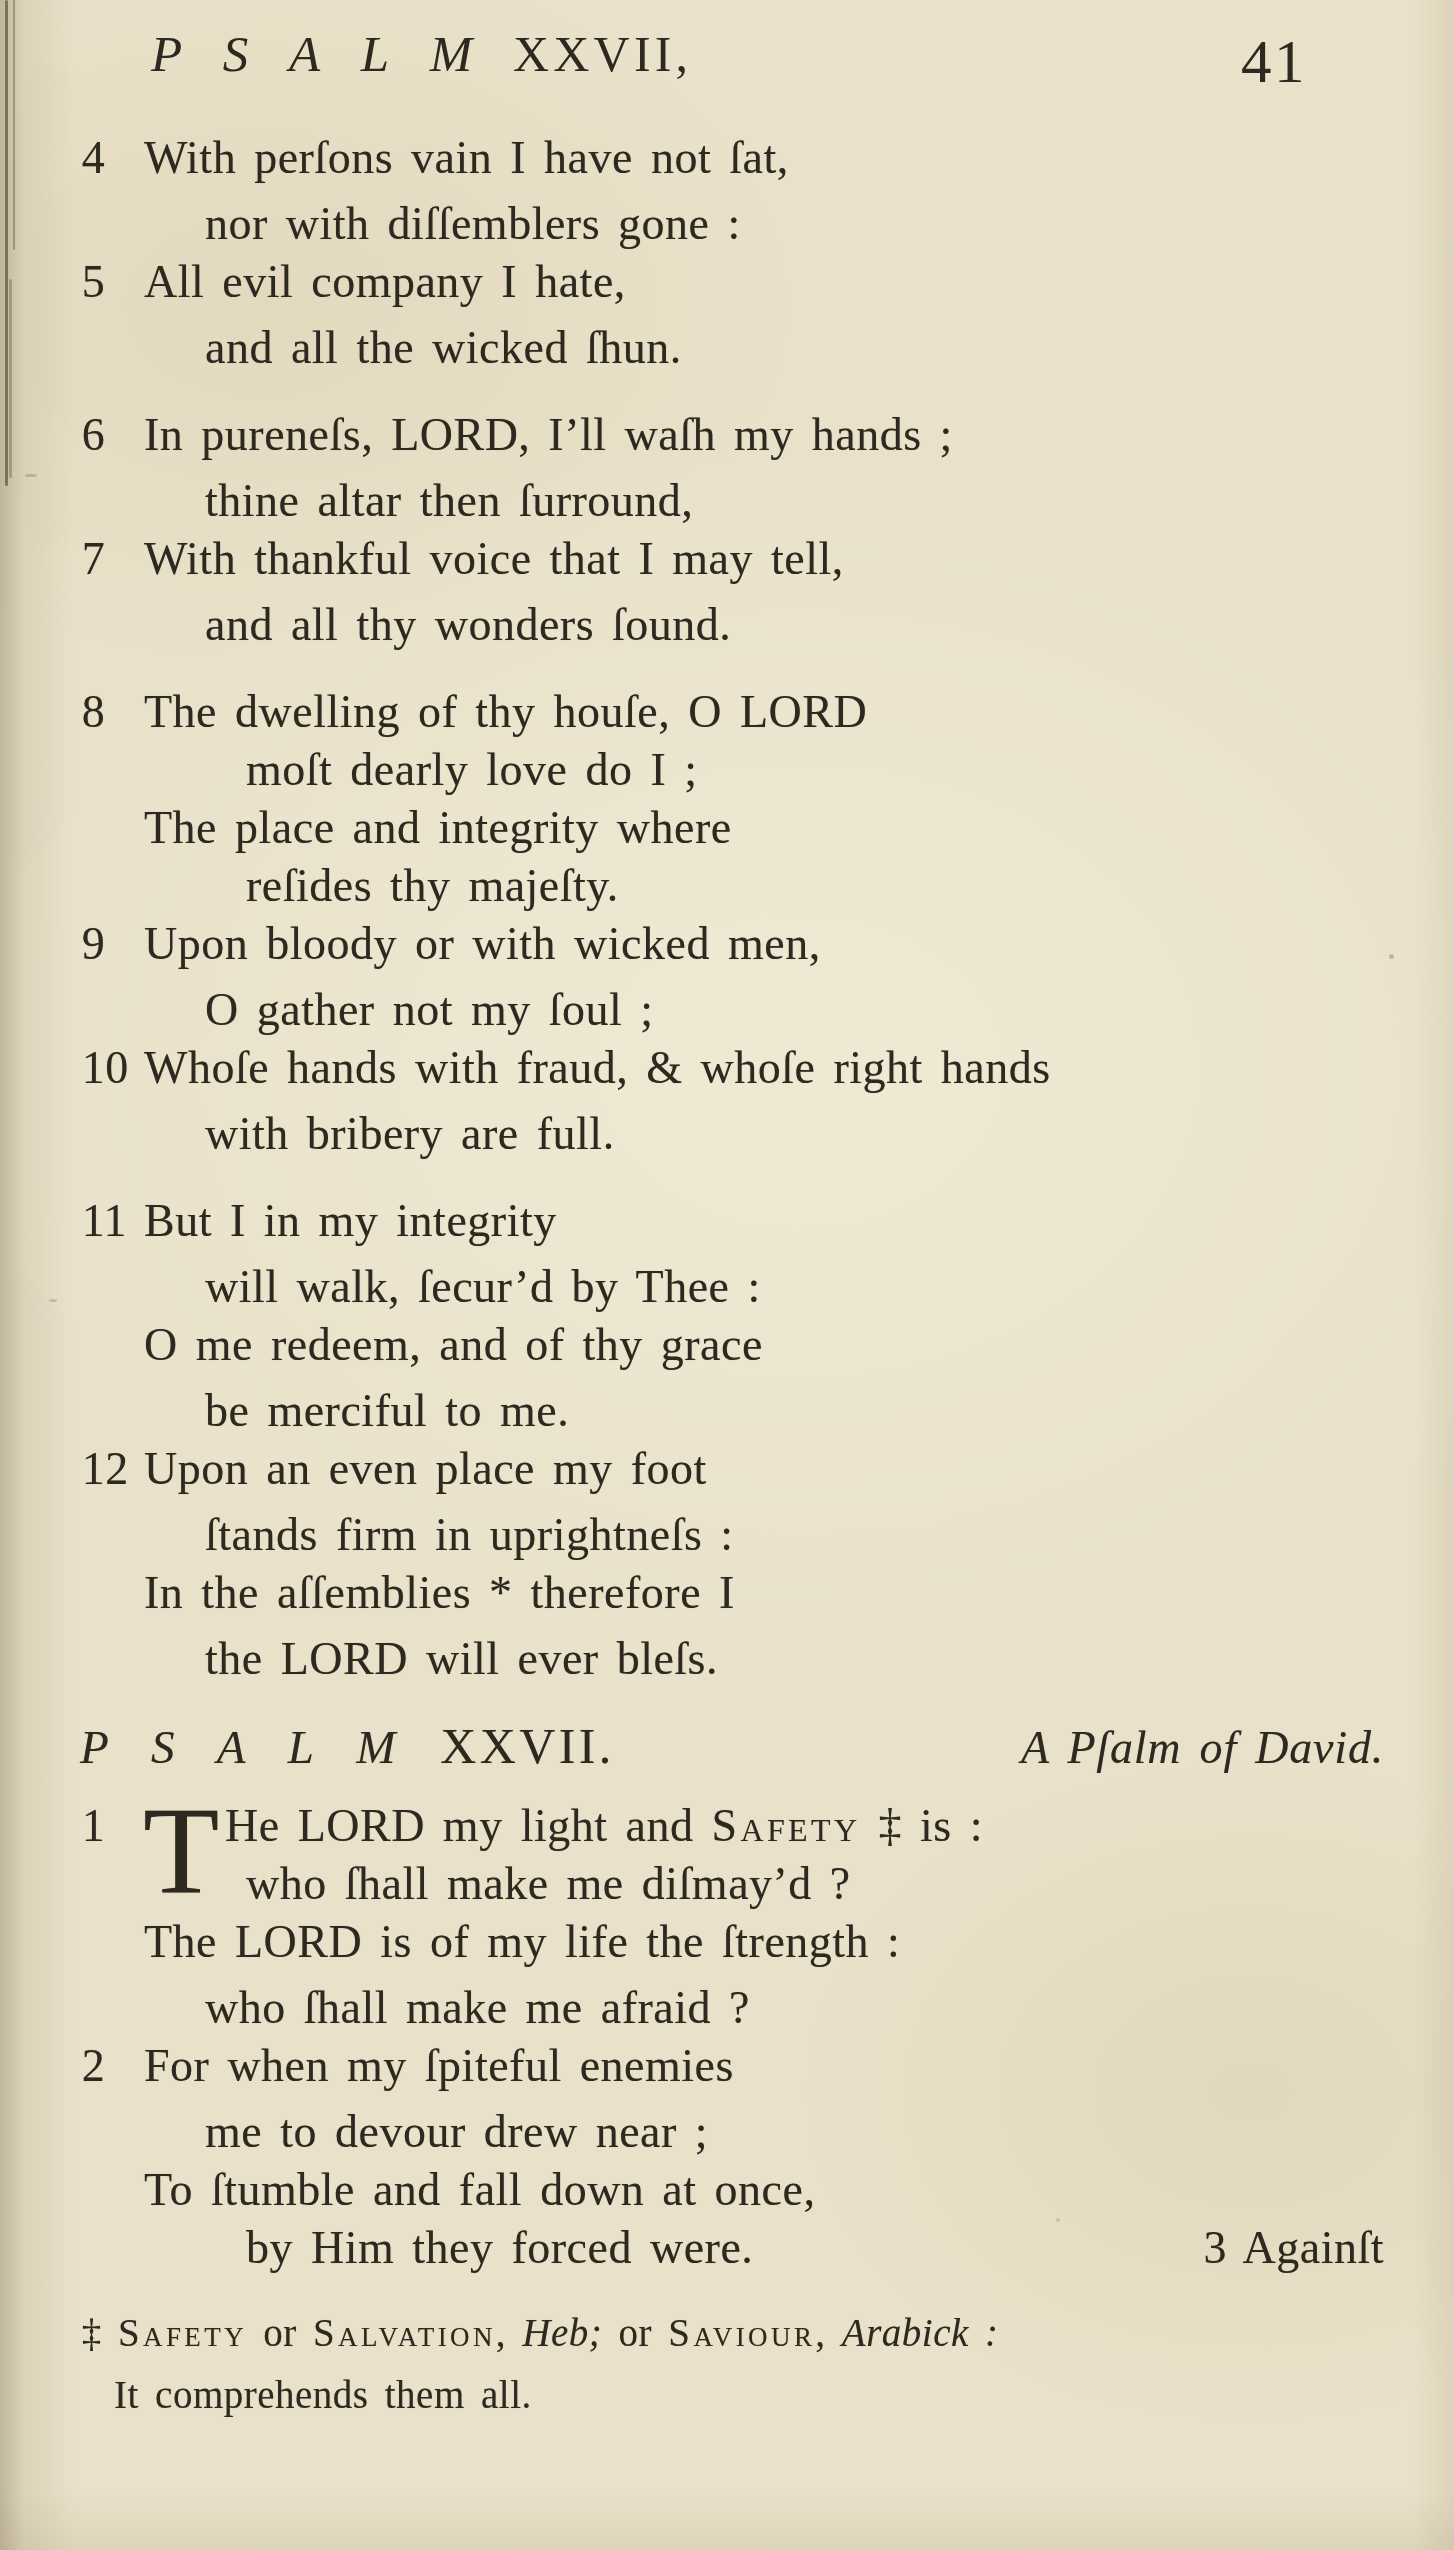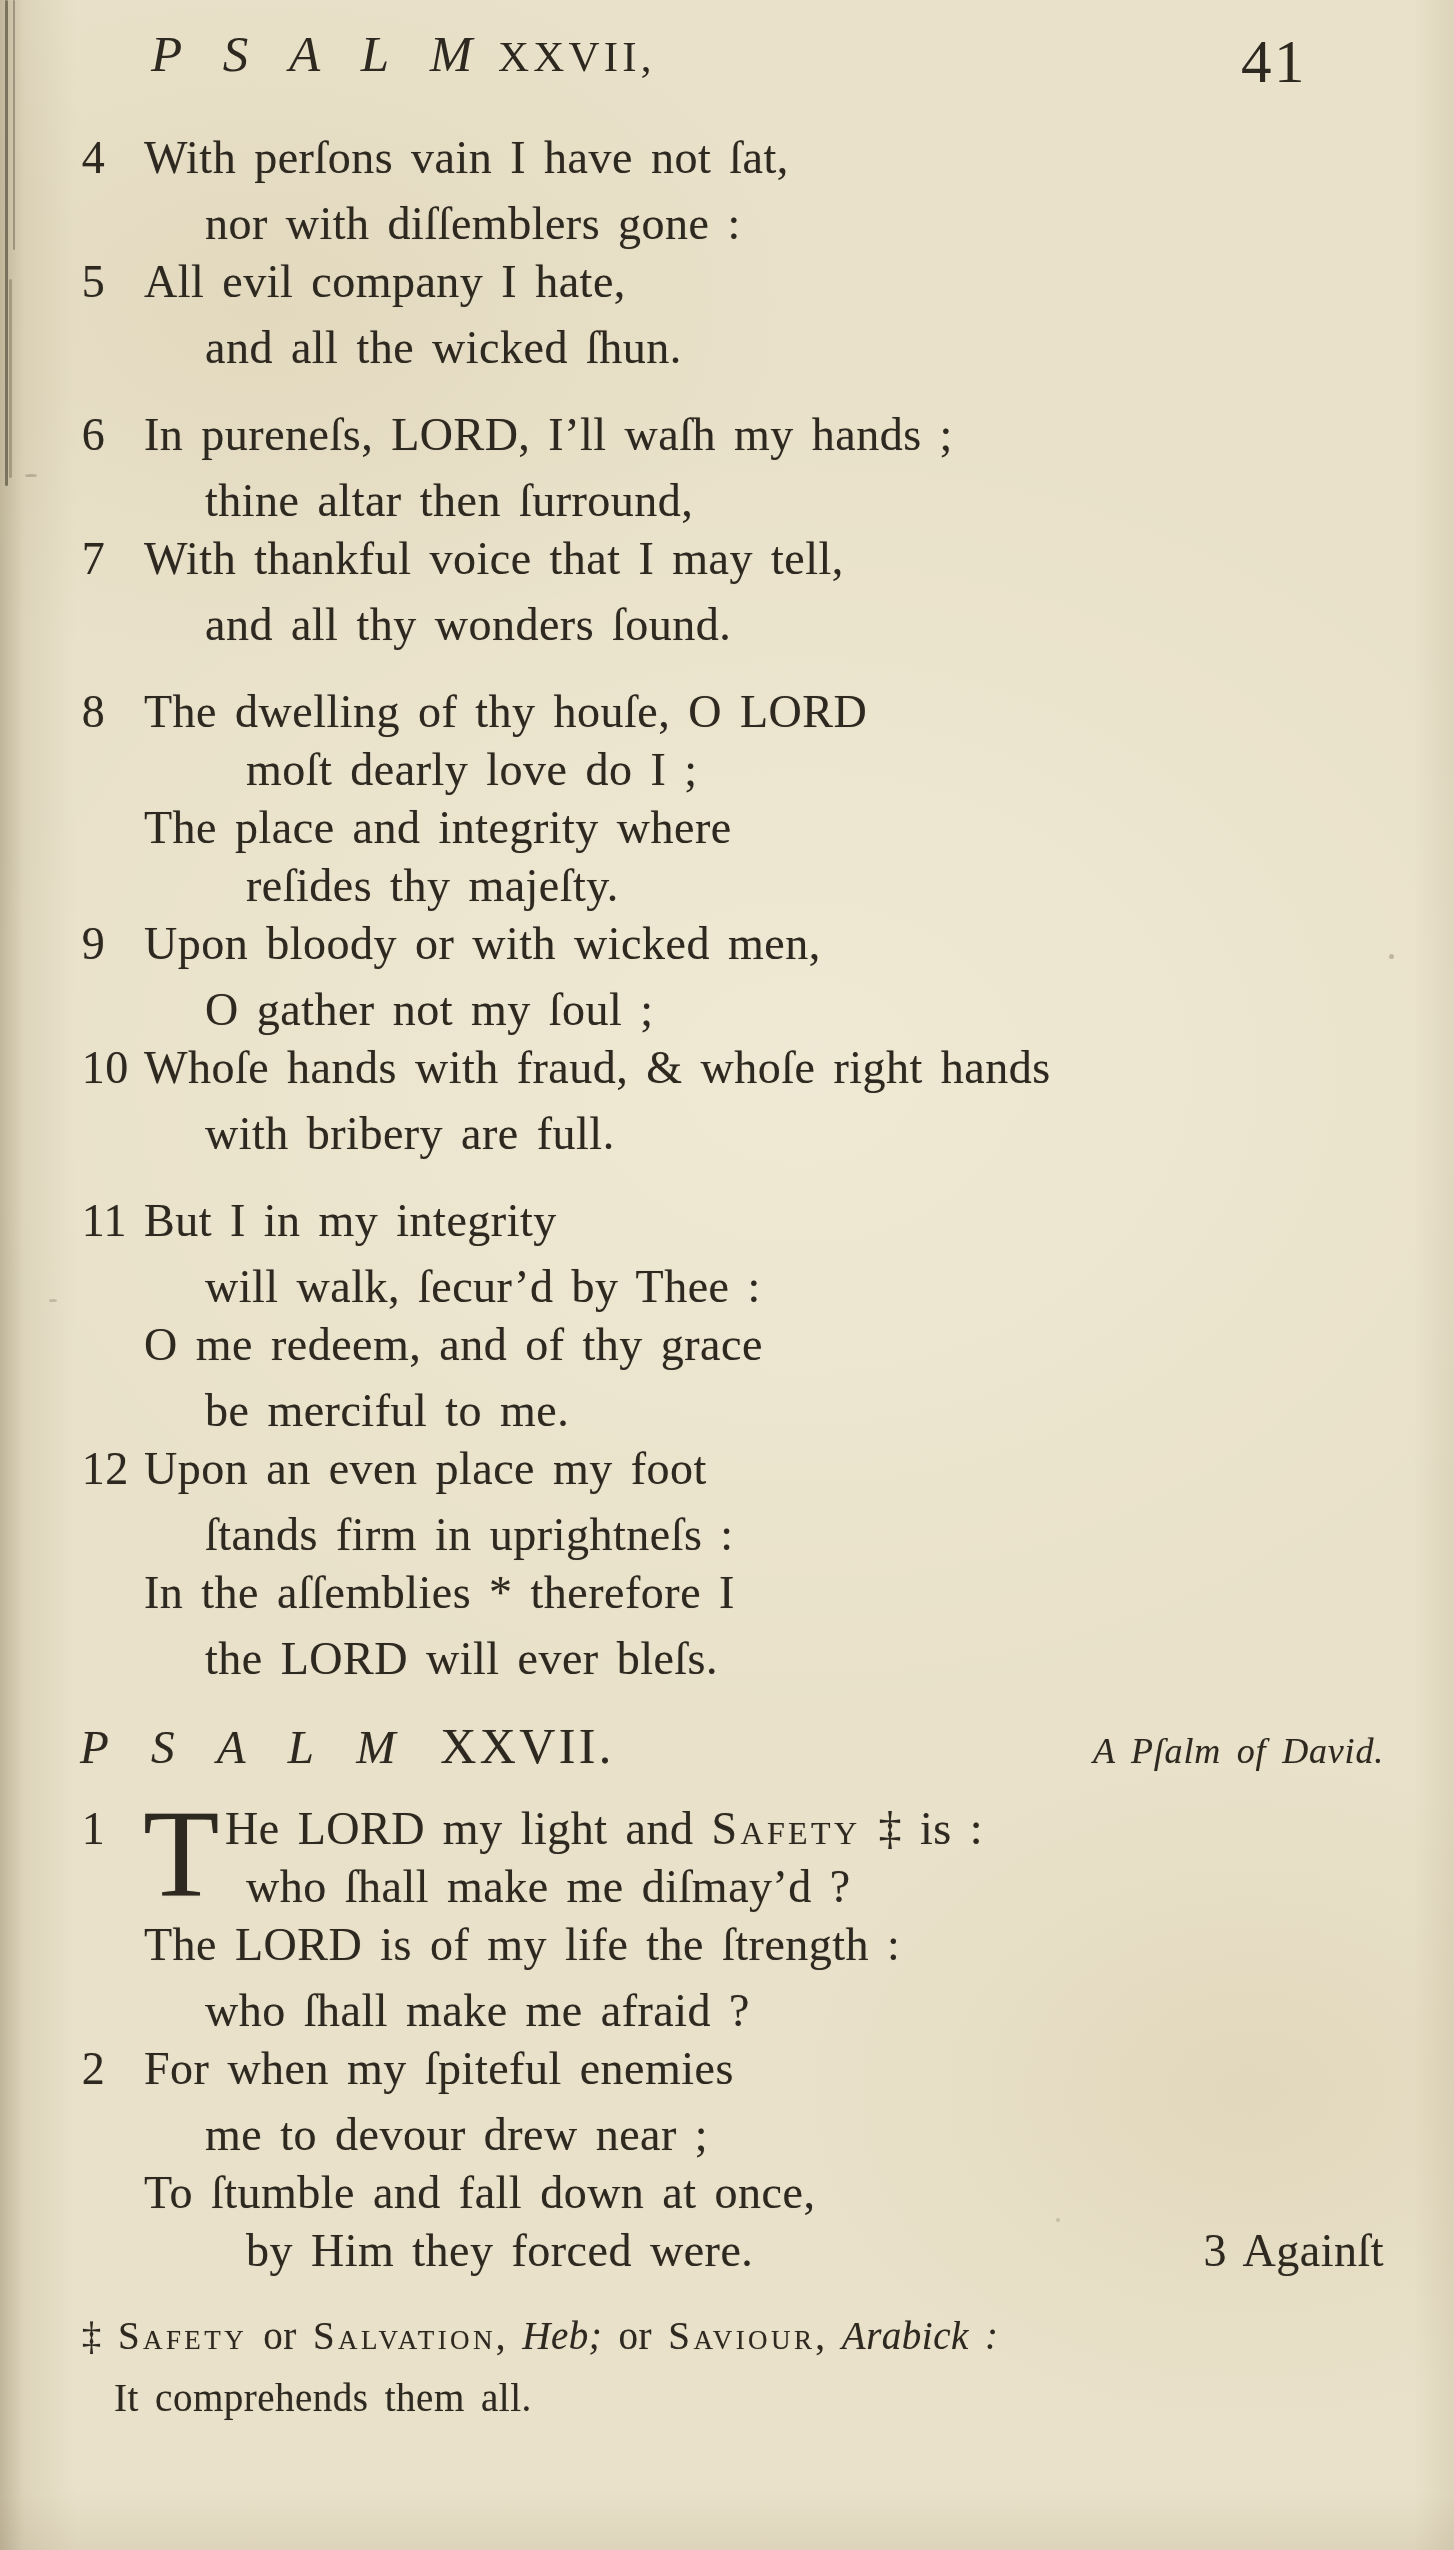--- a/index.html
+++ b/index.html
@@ -34,21 +34,21 @@
   
   .speck{position:absolute;border-radius:50%;background:#4a4130;}
   .sp1{left:1389px;top:954px;width:5px;height:5px;opacity:.28;}
   .sp2{left:49px;top:1299px;width:7.6px;height:3.4px;opacity:.22;}
   .sp3{left:1056px;top:2218px;width:4.2px;height:4.2px;opacity:.2;}
   .sp4{left:25px;top:474px;width:12px;height:3.4px;opacity:.25;}
 
   .page-header{position:absolute;top:25px;left:0;width:100%;height:81px;}
   .running-title{position:absolute;left:151px;top:0;white-space:nowrap;}
   .rt-word{font-style:italic;font-size:51px;letter-spacing:14.4px;}
-  .rt-num{font-size:43px;margin-left:8px;letter-spacing:4.2px;text-align:right;}
+  .rt-num{font-size:50px;margin-left:23px;letter-spacing:4.2px;text-align:right;}
   .page-number{position:absolute;left:1205px;top:2px;font-size:61px;letter-spacing:2.5px;margin-left:36px;}
 
   .text-block{
     position:absolute;left:80px;top:129px;width:1309px;
     font-size:46px;line-height:58px;
     letter-spacing:0.5px;word-spacing:6px;
     text-shadow:0 0 0.8px rgba(46,41,32,.35);
   }
   .stanza{margin-bottom:29px;}
   .vline{position:relative;padding-left:64px;min-height:58px;white-space:nowrap;}
@@ -61,21 +61,21 @@
   .seg-sc{font-variant:small-caps;letter-spacing:3.4px;}
   .seg-i{font-style:italic;}
   .seg-r{}
 
   .psalm-heading{
     display:flex;align-items:baseline;
     margin:6.8px 0 20px 0;padding-right:5px;white-space:nowrap;
   }
   .ph-word{font-style:italic;font-size:47px;letter-spacing:12.7px;}
   .ph-num{font-size:50px;margin-left:32px;letter-spacing:3.4px;}
-  .ph-sub{font-style:italic;font-size:36px;margin-left:auto;letter-spacing:0.8px;text-align:right;}
+  .ph-sub{font-style:italic;font-size:46px;margin-left:auto;letter-spacing:0.8px;text-align:right;}
 
   .footnote{margin-top:13.5px;font-size:39px;line-height:54px;}
   .footnote .vline{padding-left:1.7px;min-height:54px;}
   .footnote .vline.ind1{padding-left:34px;}
 </style>
 </head>
 <body>
 
 <div class="page">
 

